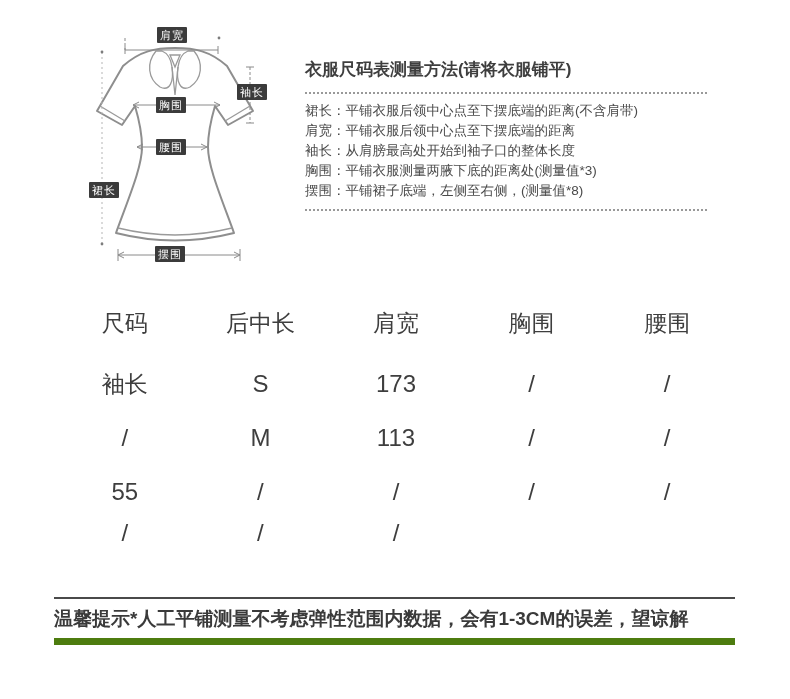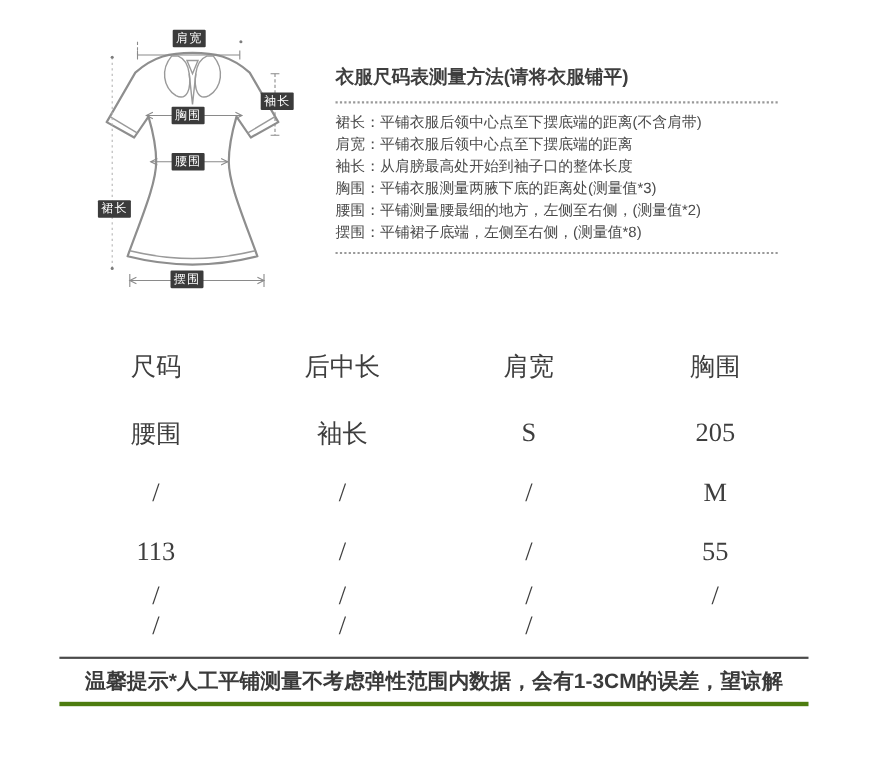--- a/index.html
+++ b/index.html
@@ -17,35 +17,34 @@
     white-space:nowrap;border-radius:1px;
   }
   
   .guide{position:absolute;left:305px;top:58px;width:402px;}
   .guide-title{font-size:17px;font-weight:bold;color:#3e3e3e;margin:0 0 11px 0;}
   .dotted-divider{border:none;border-top:2px dotted #999999;margin:0;height:0;}
   .guide-list{list-style:none;margin:7px 0 8px 0;padding:0;}
   .guide-list li{font-size:13.5px;line-height:20px;color:#4a4a4a;white-space:nowrap;}
   
   .size-table{
-    position:absolute;left:57px;top:299px;width:678px;
-    display:grid;grid-template-columns:repeat(4,1fr);
+    position:absolute;left:57px;top:289px;width:678px;
+    display:grid;grid-template-columns:repeat(5,1fr);
     grid-template-rows:68px 54px 54px 54px;
-    font-family:Liberation Serif, serif;
   }
   .size-table .cell{
     display:flex;align-items:center;justify-content:center;
     font-size:24px;color:#3e3e3e;
   }
   .size-table .head{font-size:23px;font-weight:500;}
   
   .tip-box{
     position:absolute;left:54px;top:597px;width:681px;height:39px;
-    border-top:2px solid #4a4a4a;border-bottom:4px solid #4d7c0f;
-    display:flex;align-items:center;justify-content:center;
+    border-top:2px solid #4a4a4a;border-bottom:7px solid #4d7c0f;
+    display:flex;align-items:center;
   }
   .tip-text{font-size:19px;font-weight:bold;color:#3a3a3a;white-space:nowrap;}
 </style>
 </head>
 <body>
 
 <div class="diagram">
   <svg width="225" height="275" viewBox="0 0 225 275">
     <g fill="none" stroke="#8e8e8e" stroke-width="2" stroke-linejoin="round" stroke-linecap="round">
       <path d="M43,51 C60,36 75,33 95,33 C115,33 130,36 147,51
@@ -97,36 +96,35 @@
 <div class="measure-label" style="left:155px;top:246px;">摆围</div>
 
 <div class="guide">
   <h2 class="guide-title">衣服尺码表测量方法(请将衣服铺平)</h2>
   <hr class="dotted-divider">
   <ul class="guide-list">
     <li>裙长：平铺衣服后领中心点至下摆底端的距离(不含肩带)</li>
     <li>肩宽：平铺衣服后领中心点至下摆底端的距离</li>
     <li>袖长：从肩膀最高处开始到袖子口的整体长度</li>
     <li>胸围：平铺衣服测量两腋下底的距离处(测量值*3)</li>
-    <li>腰围：平铺测量腰最细的地方，左侧至右侧，(测量值*2)</li>
     <li>摆围：平铺裙子底端，左侧至右侧，(测量值*8)</li>
   </ul>
   <hr class="dotted-divider">
 </div>
 
 <div class="size-table">
   <div class="cell head">尺码</div>
   <div class="cell head">后中长</div>
   <div class="cell head">肩宽</div>
   <div class="cell head">胸围</div>
   <div class="cell head">腰围</div>
   <div class="cell head">袖长</div>
 
   <div class="cell">S</div>
-  <div class="cell">205</div>
+  <div class="cell">173</div>
   <div class="cell">/</div>
   <div class="cell">/</div>
   <div class="cell">/</div>
 
   <div class="cell">M</div>
   <div class="cell">113</div>
   <div class="cell">/</div>
   <div class="cell">/</div>
   <div class="cell">55</div>
   <div class="cell">/</div>

